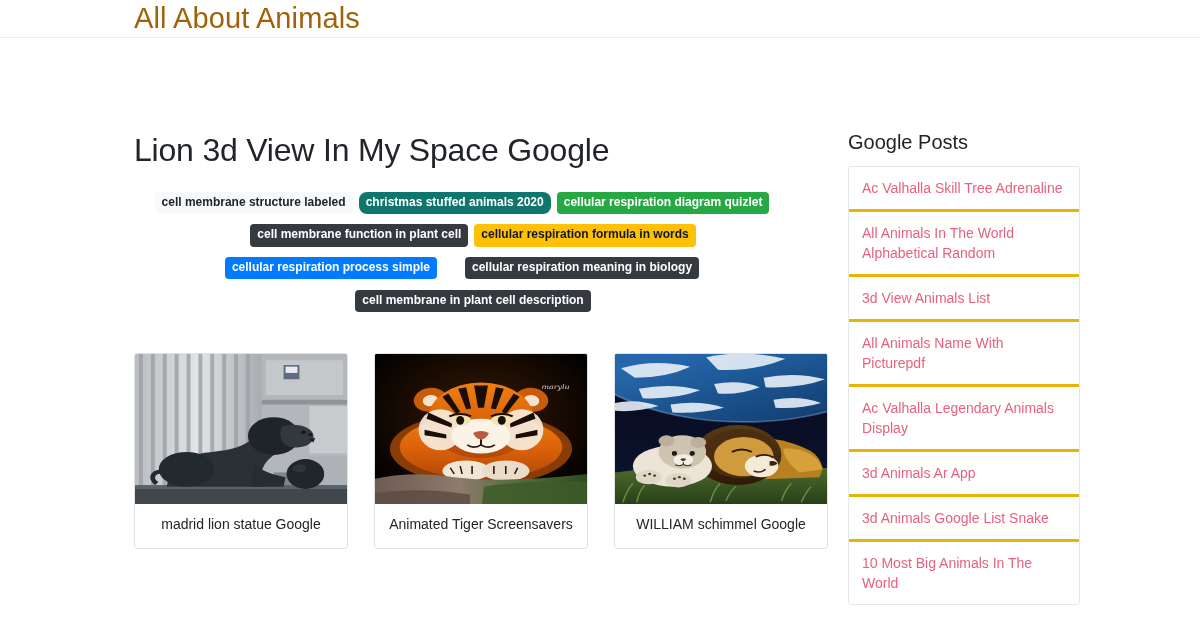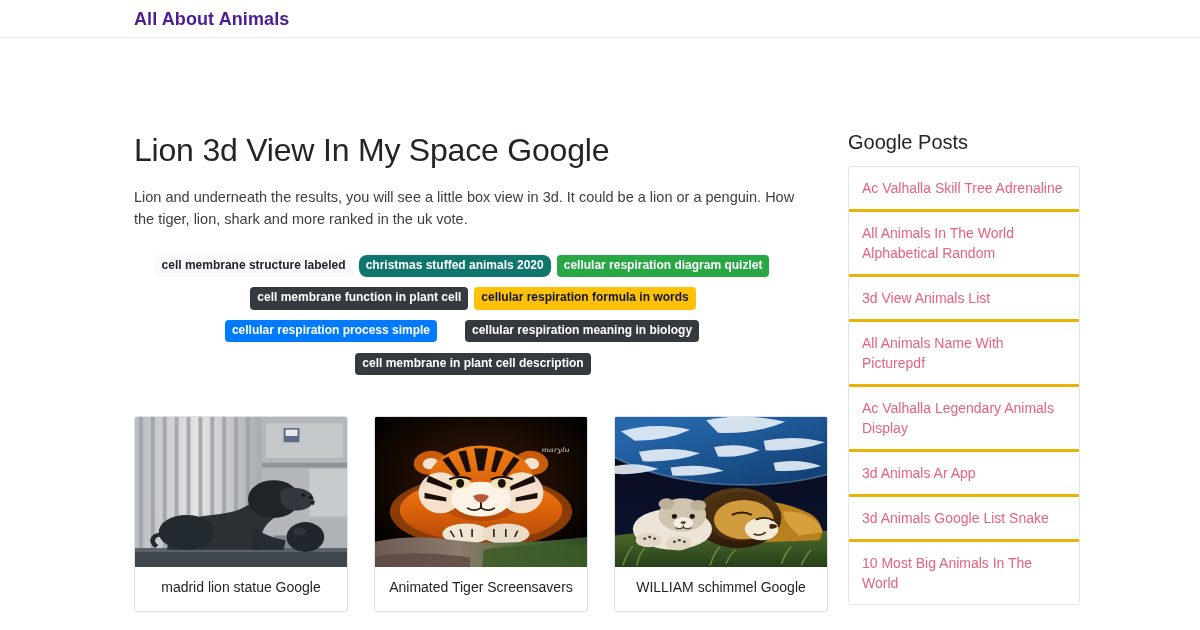--- a/index.html
+++ b/index.html
@@ -17,23 +17,23 @@
   
   .site-header {
     height: 38px;
     border-bottom: 1px solid #e9ecef;
     display: flex;
     align-items: center;
     padding: 0 0 0 134px;
     background: #fff;
   }
   .site-title {
-    font-size: 18px;
-    font-weight: 700;
-    color: #4c1d95;
+    font-size: 29px;
+    font-weight: 400;
+    color: #a16207;
     letter-spacing: 0.1px;
     line-height: 1;
     white-space: nowrap;
   }
 
   
   .page {
     display: flex;
     padding: 0 134px 0 134px;
     margin-top: 92px;
@@ -154,21 +154,20 @@
 <div class="site-header">
   <div class="site-title">All About Animals</div>
 </div>
 
 <div class="page">
 
   <div class="main-col">
 
     <h1 class="post-title">Lion 3d View In My Space Google</h1>
 
-    <p class="post-desc">Lion and underneath the results, you will see a little box view in 3d. It could be a lion or a penguin. How the tiger, lion, shark and more ranked in the uk vote.</p>
 
     <div class="tag-cloud"><span class="badge badge-light">cell membrane structure labeled</span><span class="badge badge-secondary">christmas stuffed animals 2020</span><span class="badge badge-success">cellular respiration diagram quizlet</span><span class="badge badge-dark">cell membrane function in plant cell</span><span class="badge badge-warning">cellular respiration formula in words</span><span class="badge badge-primary">cellular respiration process simple</span><span class="badge badge-dark">cellular respiration meaning in biology</span><span class="badge badge-dark">cell membrane in plant cell description</span></div>
 
     <div class="card-row">
         <div class="card">
           <div class="card-img">
             <svg viewBox="0 0 214 190" preserveAspectRatio="none">
       <defs>
         <linearGradient id="sky" x1="0" y1="0" x2="0" y2="1">
           <stop offset="0" stop-color="#c9ccd1"></stop>

